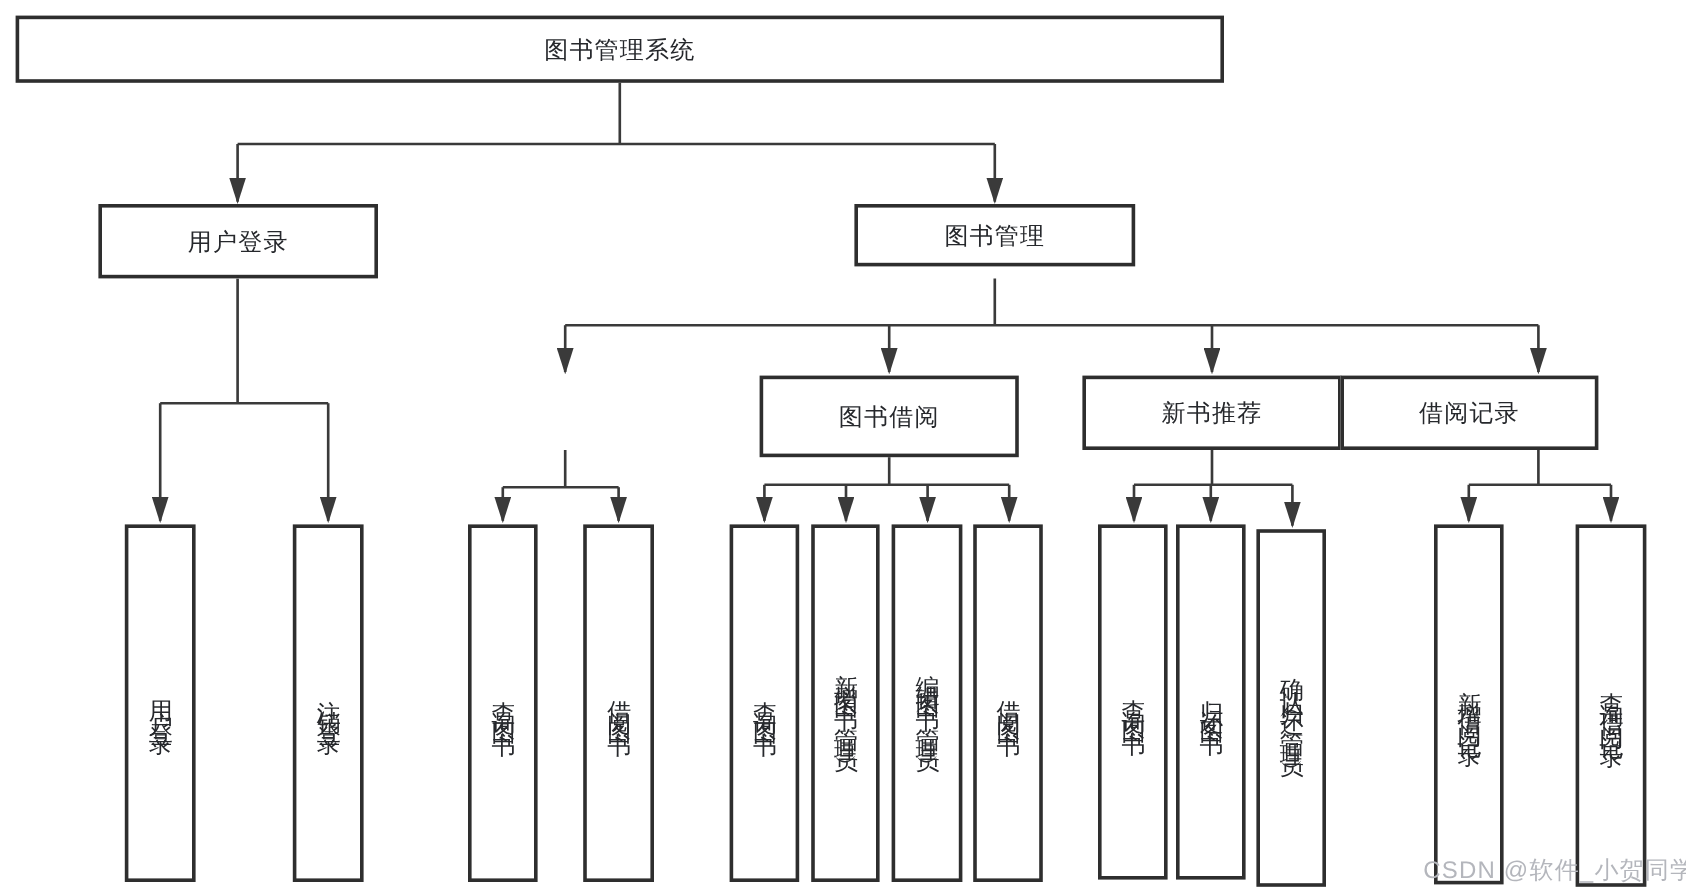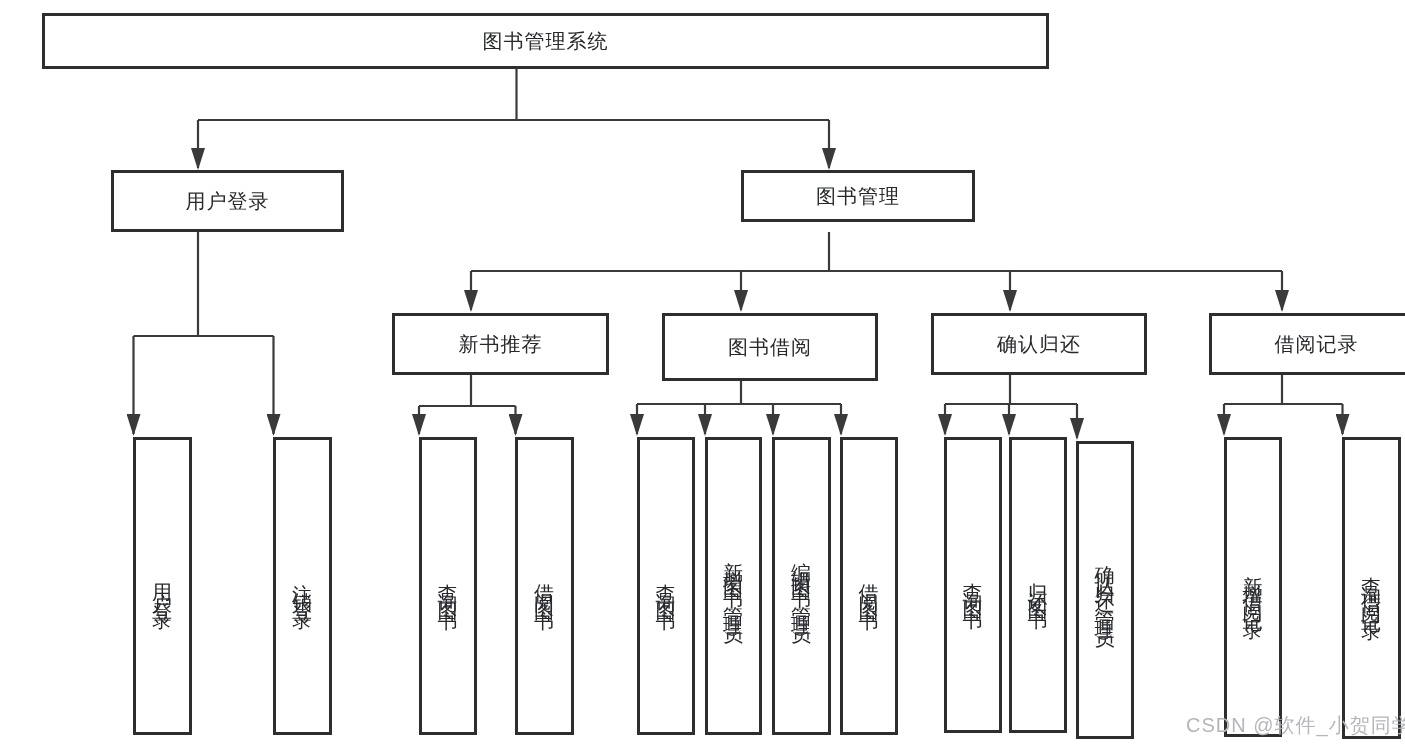--- a/index.html
+++ b/index.html
@@ -33,21 +33,20 @@
   .node {
     position: absolute;
     box-sizing: border-box;
     background: var(--box-fill, #ffffff);
     border: 3px solid var(--box-border, #2e2e2e);
     color: var(--text, #26282c);
     display: flex;
     align-items: center;
     justify-content: center;
     z-index: 2;
-    margin-left: 29px;
   }
   .node.h {
     font-size: 20px;
     letter-spacing: 1px;
     white-space: nowrap;
   }
   .node.v {
     writing-mode: vertical-rl;
     text-orientation: mixed;
     font-size: 20px;
@@ -109,24 +108,23 @@
     <path class="line" d="M1282,375 L1282,404 M1224,404 L1342.5,404"></path>
     <path class="line" d="M1224,404 L1224,434" marker-end="url(#arw)"></path>
     <path class="line" d="M1342.5,404 L1342.5,434" marker-end="url(#arw)"></path>
   </svg>
 
   <div class="node h" style="left:13px;top:13px;width:1007px;height:56px">图书管理系统</div>
 
   <div class="node h" style="left:82px;top:170px;width:233px;height:62px">用户登录</div>
   <div class="node h" style="left:712px;top:170px;width:234px;height:52px">图书管理</div>
 
-  <div class="node h" style="left:363px;top:313px;width:217px;height:62px">新书推荐</div>
   <div class="node h" style="left:633px;top:313px;width:216px;height:68px">图书借阅</div>
-  <div class="node h" style="left:902px;top:313px;width:216px;height:62px">确认归还</div>
-  <div class="node h" style="left:1180px;top:313px;width:215px;height:62px">借阅记录</div>
+  <div class="node h" style="left:902px;top:313px;width:216px;height:62px">新书推荐</div>
+  <div class="node h" style="left:1117px;top:313px;width:215px;height:62px">借阅记录</div>
 
   <div class="node v" style="left:104px;top:437px;width:59px;height:298px">用户登录</div>
   <div class="node v" style="left:244px;top:437px;width:59px;height:298px">注销登录</div>
 
   <div class="node v" style="left:390px;top:437px;width:58px;height:298px">查询图书</div>
   <div class="node v" style="left:486px;top:437px;width:59px;height:298px">借阅图书</div>
 
   <div class="node v" style="left:608px;top:437px;width:58px;height:298px">查询图书</div>
   <div class="node v" style="left:676px;top:437px;width:57px;height:298px">新增图书（管理员）</div>
   <div class="node v" style="left:743px;top:437px;width:59px;height:298px">编辑图书（管理员）</div>

